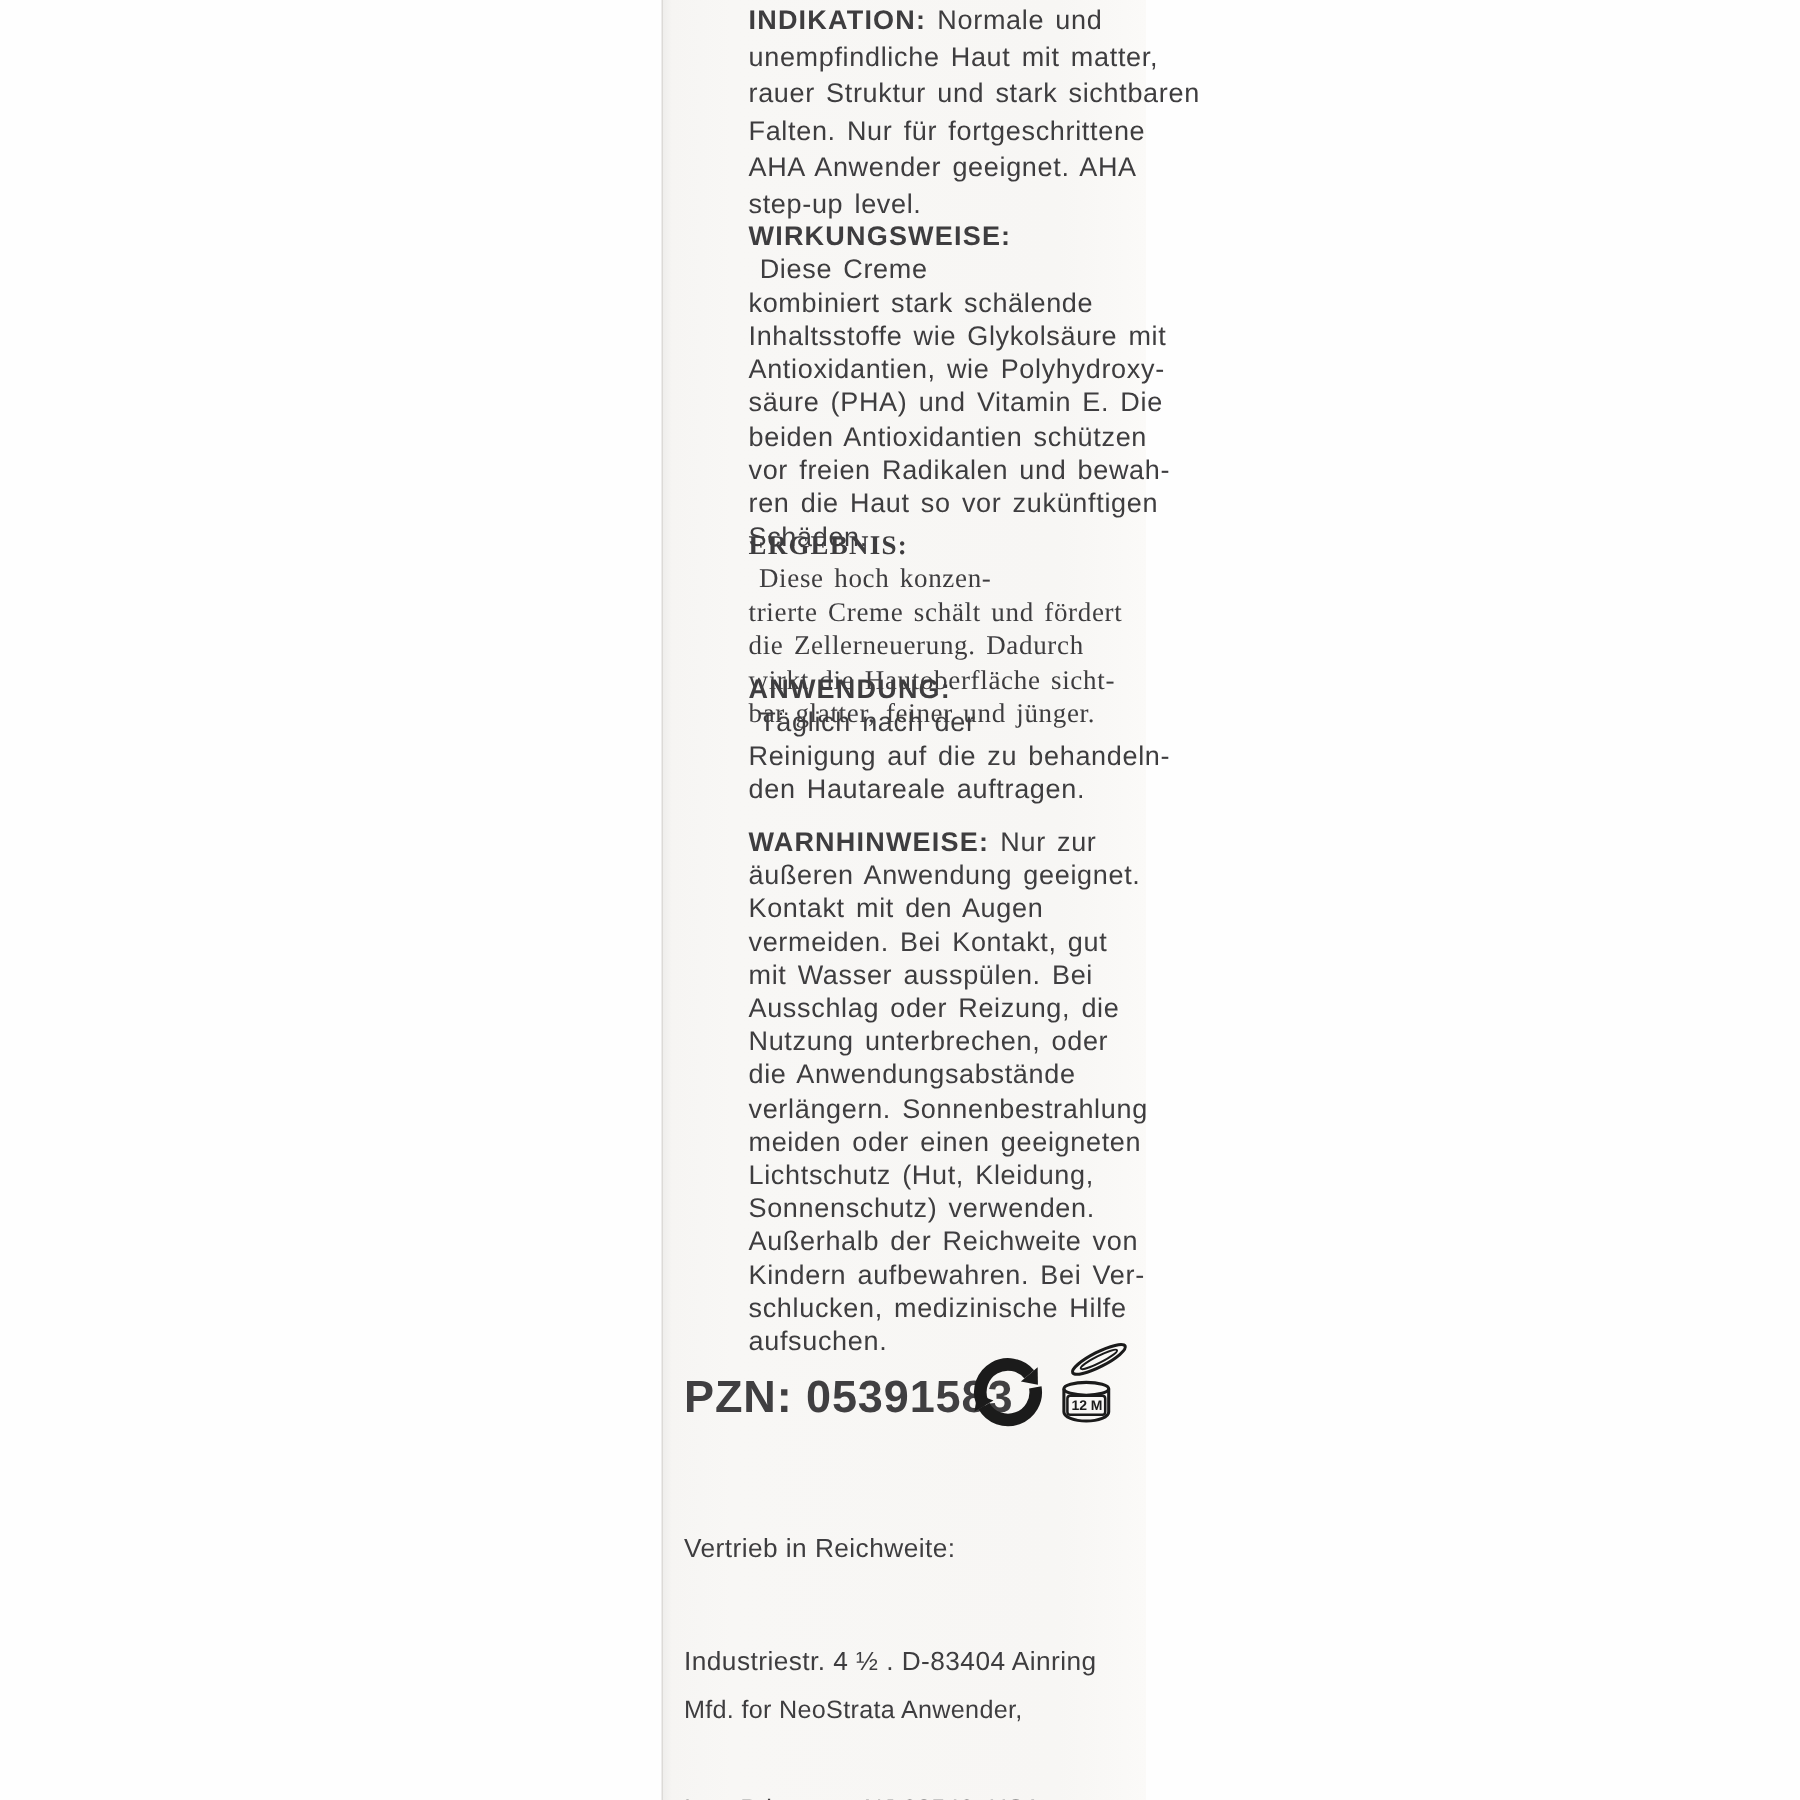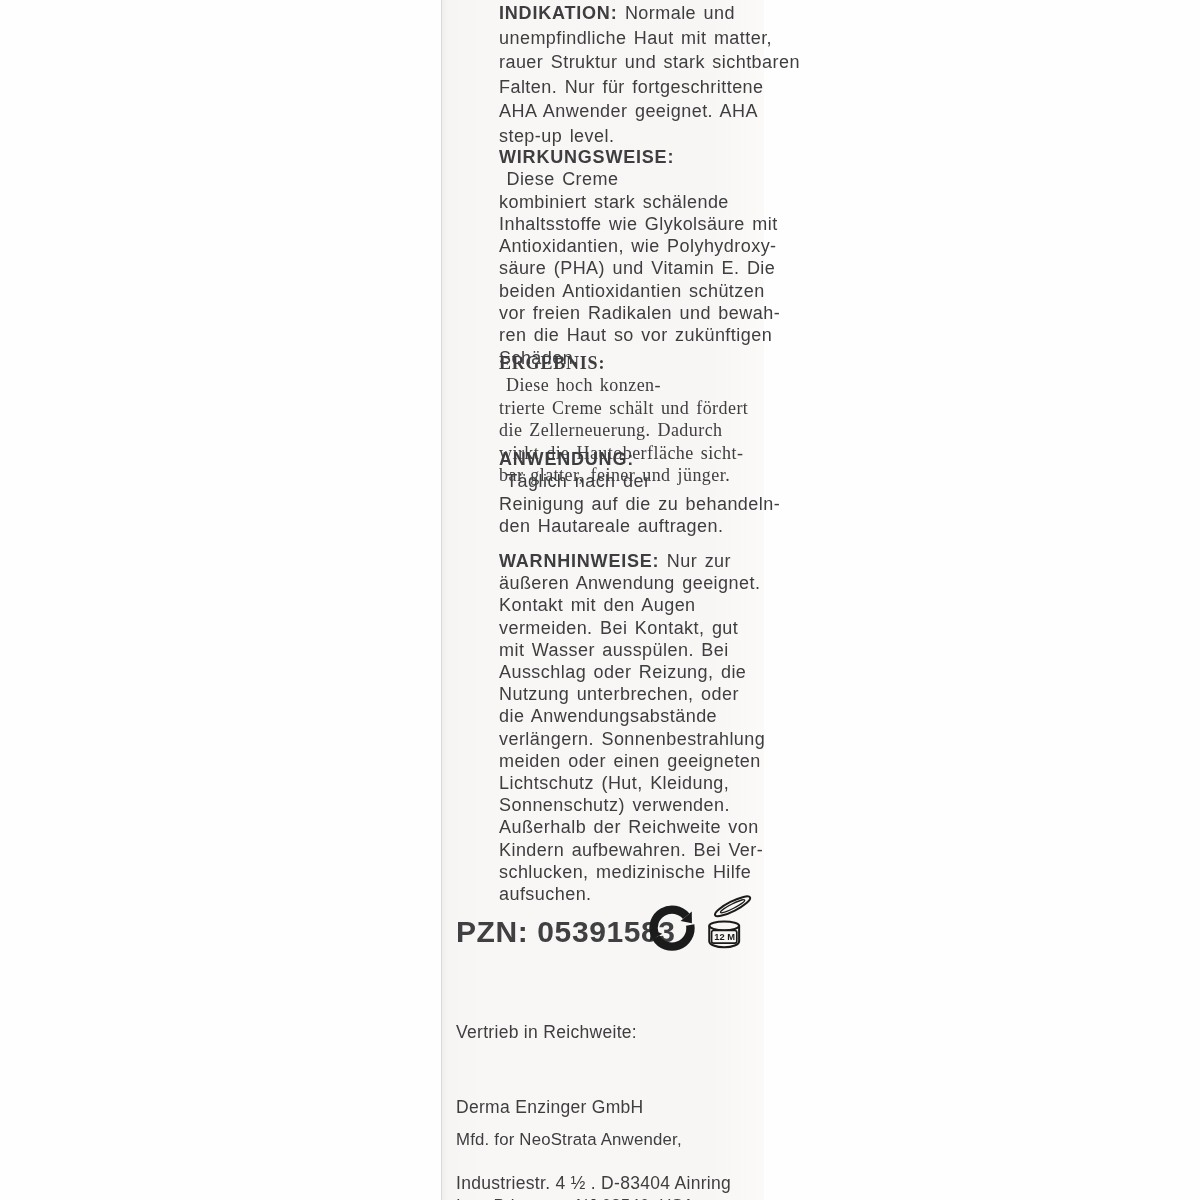--- a/index.html
+++ b/index.html
@@ -118,21 +118,20 @@
         <ellipse cx="36" cy="12" rx="14.5" ry="2.4" fill="none" stroke="#1b1b1b" stroke-width="1.4"></ellipse>
       </g>
       <ellipse cx="27" cy="33" rx="16" ry="4.6" fill="none" stroke="#1b1b1b" stroke-width="2.2"></ellipse>
       <path d="M11 33 v16.5 a16 6.5 0 0 0 32 0 v-16.5" fill="none" stroke="#1b1b1b" stroke-width="2.2"></path>
       <rect x="13.5" y="38" width="27" height="13.5" rx="2" fill="#f8f7f5" stroke="#1b1b1b" stroke-width="1.8"></rect>
       <text x="27.5" y="48.5" font-size="10" font-weight="700" text-anchor="middle" fill="#1b1b1b">12 M</text>
     </svg>
 
     <div class="block distributor">
       <div>Vertrieb in Reichweite:</div>
-      <div>Derma Enzinger GmbH</div>
       <div>Industriestr. 4 ½ . D-83404 Ainring</div>
       
     </div>
 
     <div class="block manufacturer">
       <div>Mfd. for NeoStrata Anwender,</div>
       <div>Inc., Princeton, NJ 08540, USA</div>
       
       
       

